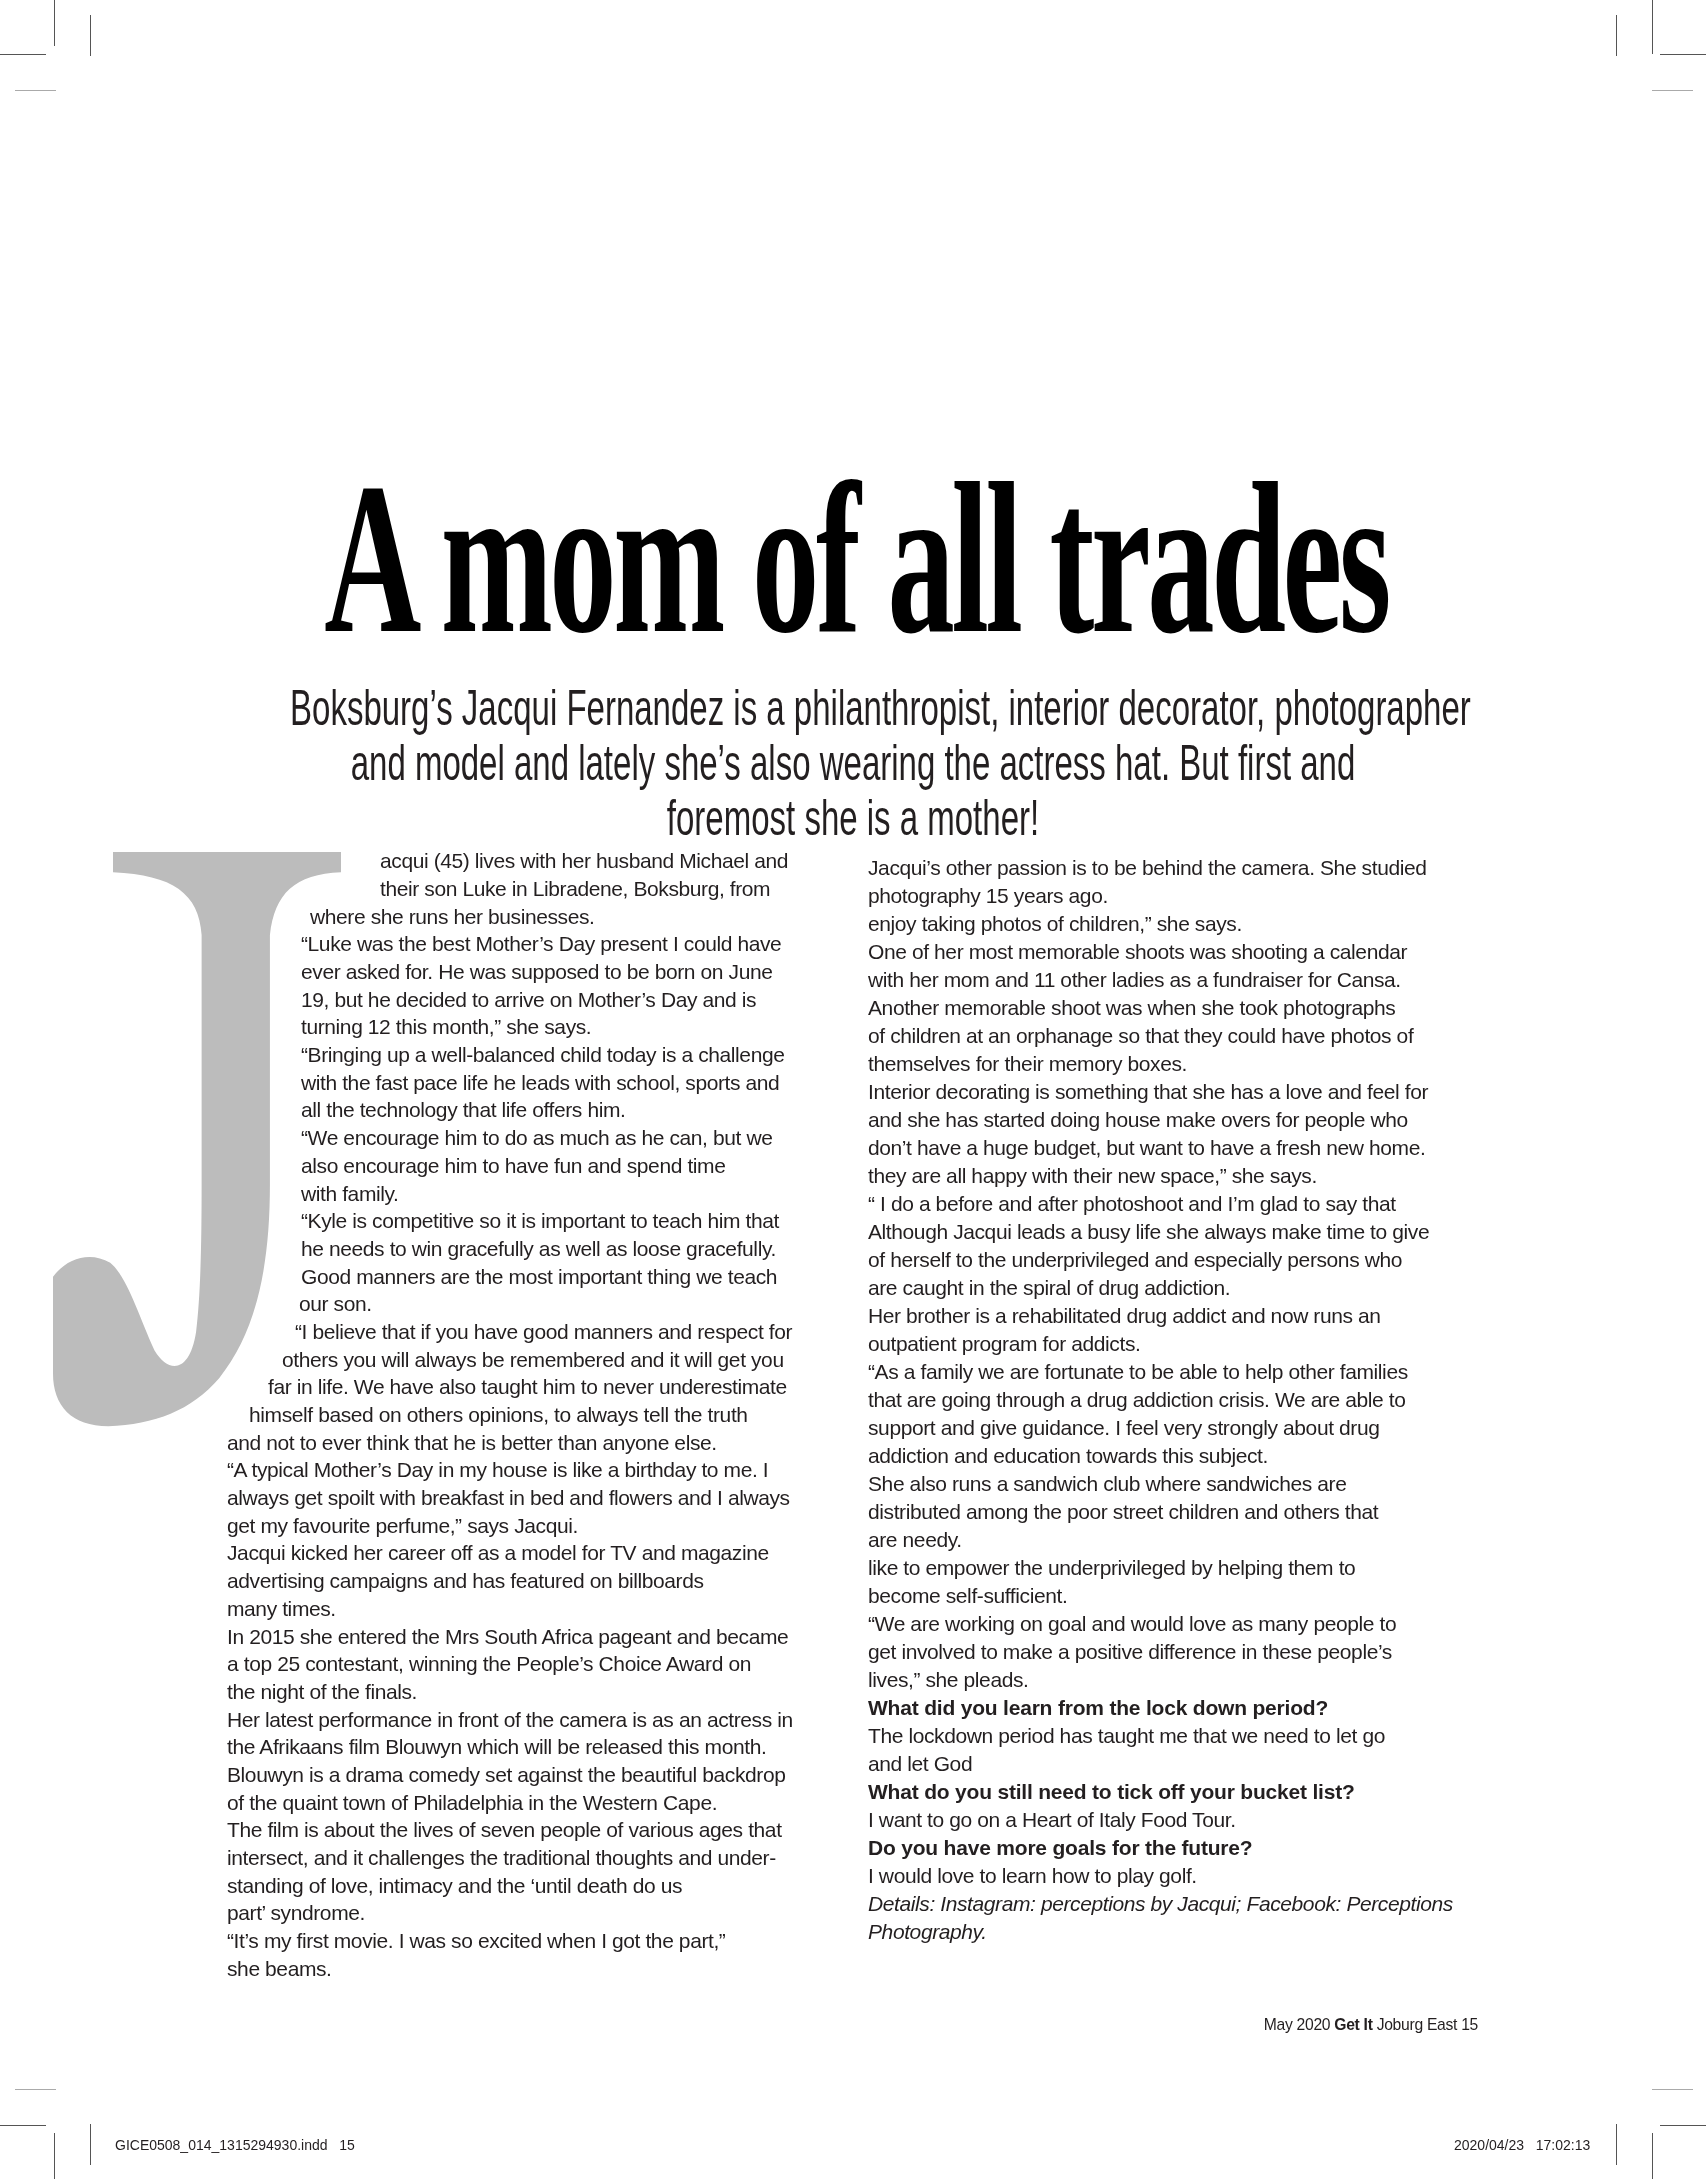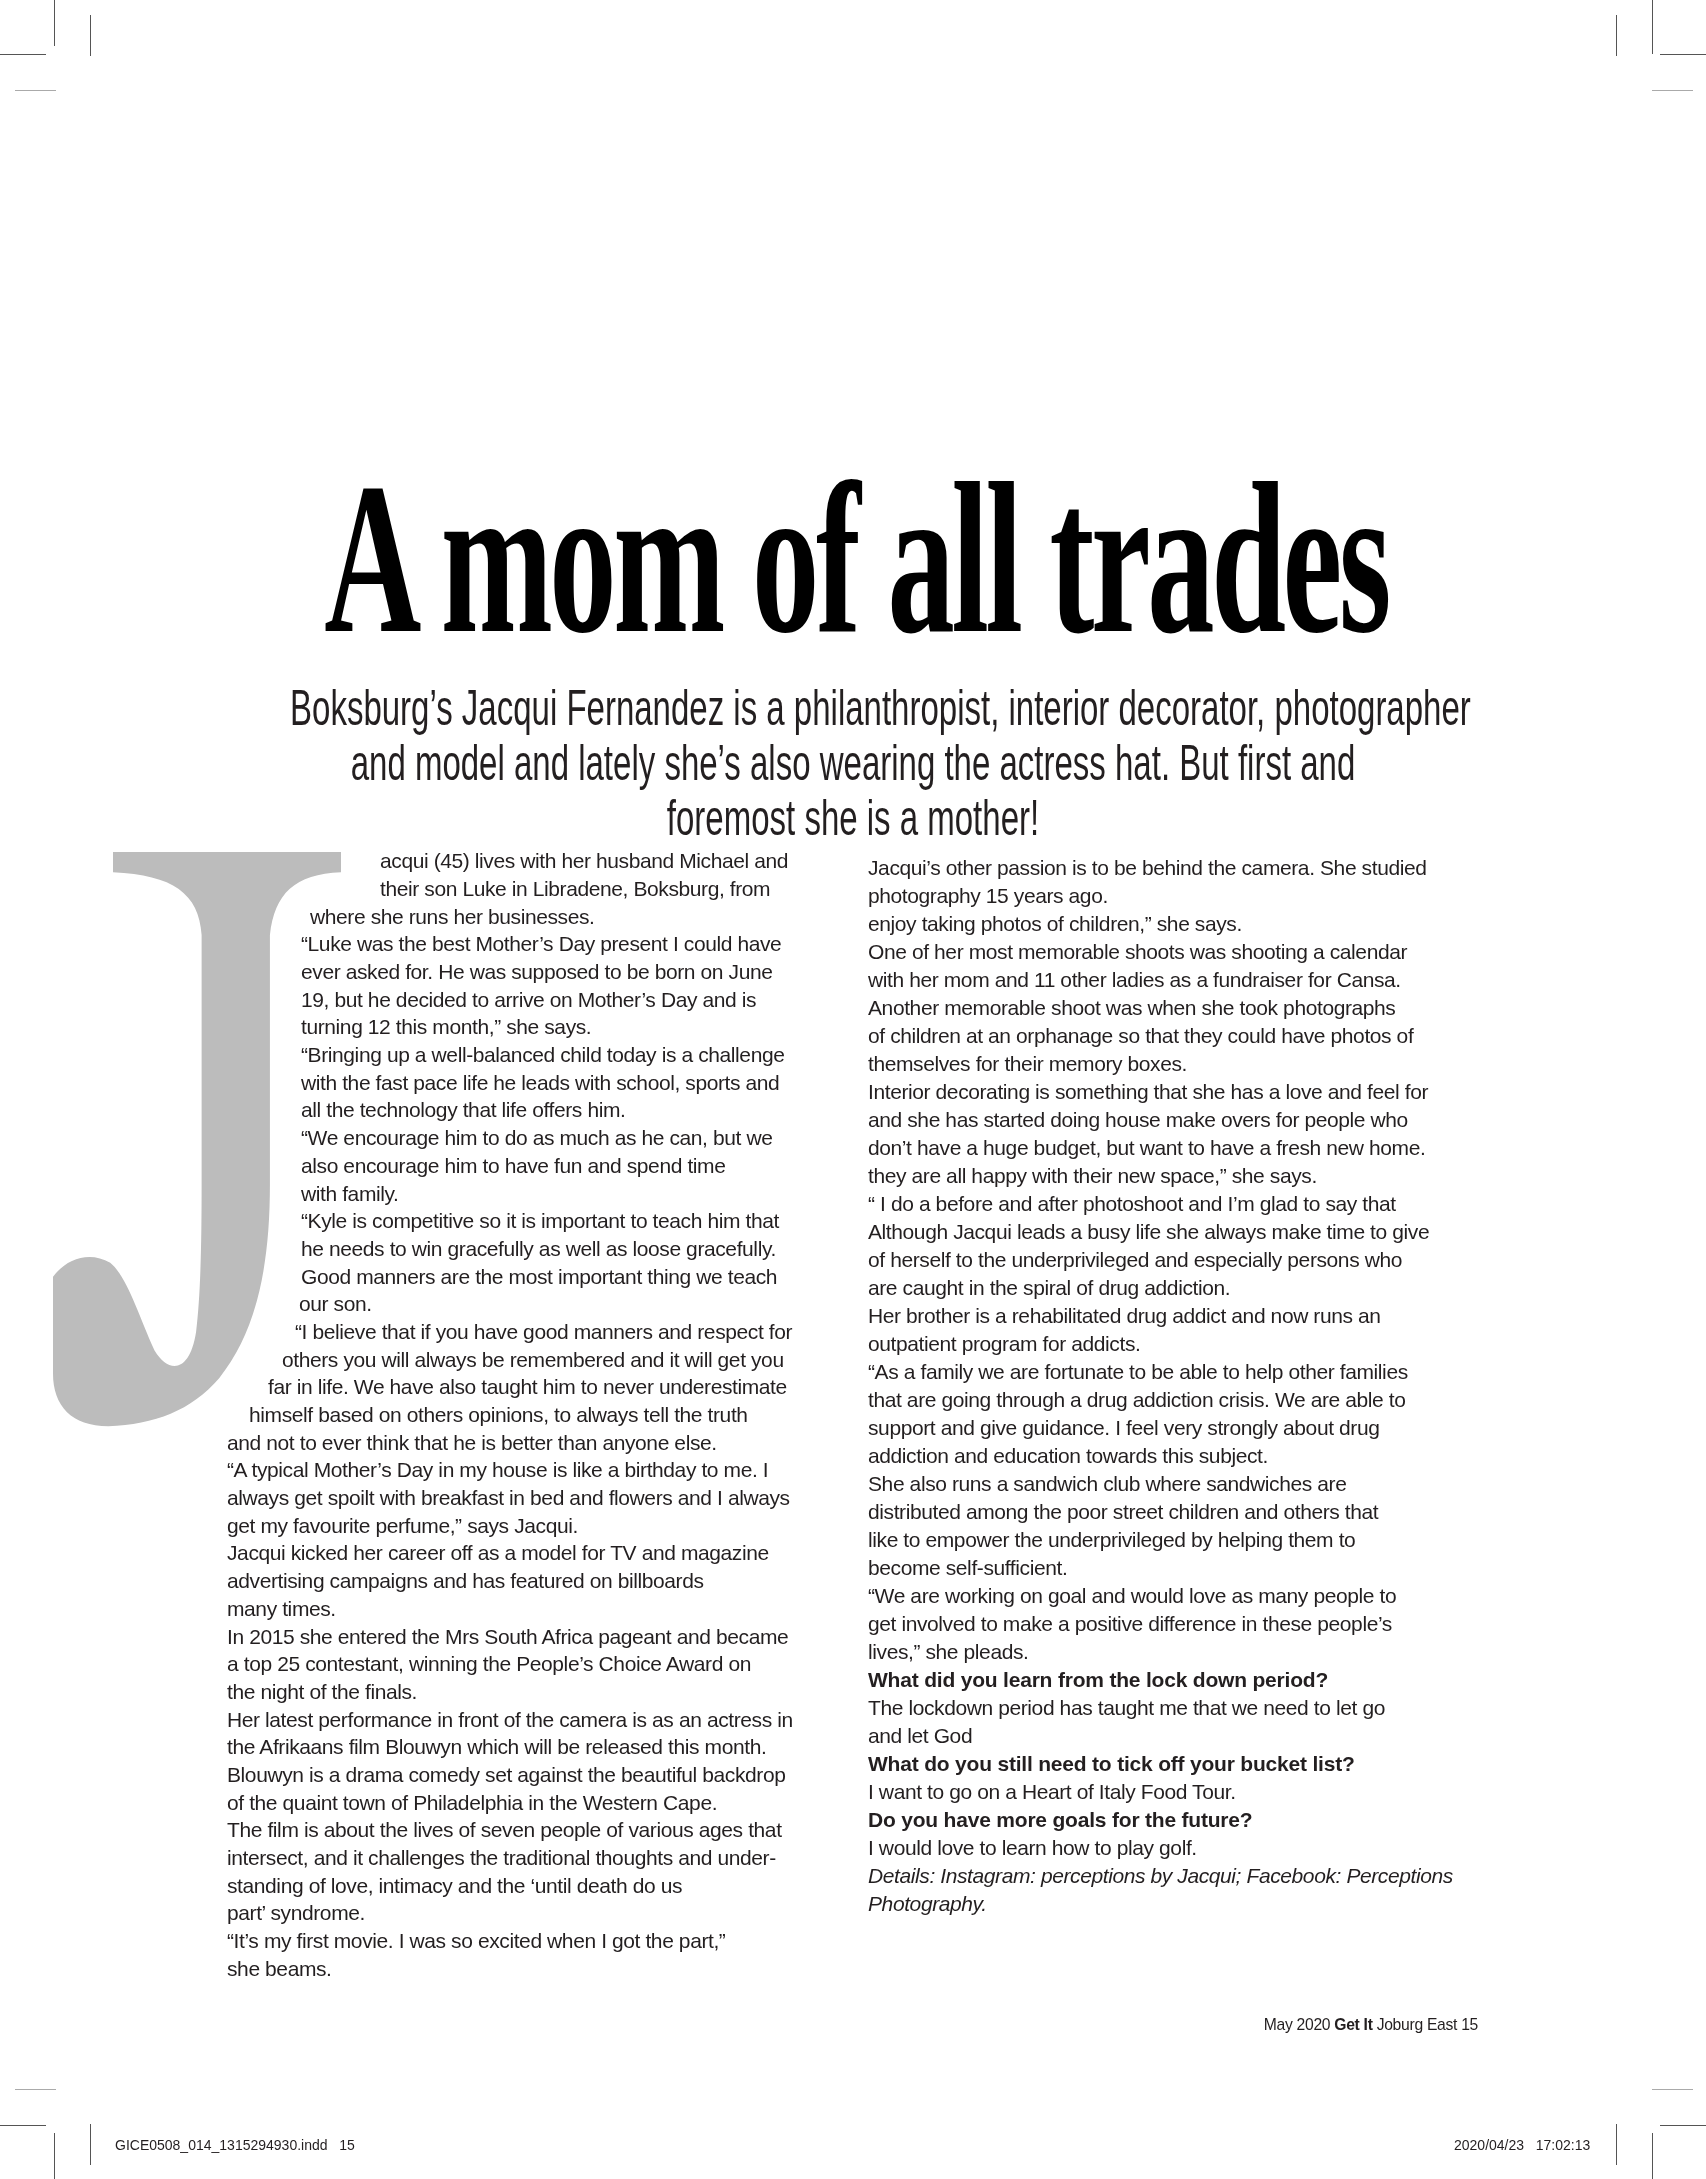--- a/index.html
+++ b/index.html
@@ -172,20 +172,21 @@
     <div style="white-space: nowrap; height: 28px;">of herself to the underprivileged and especially persons who</div>
     <div style="white-space: nowrap; height: 28px;">are caught in the spiral of drug addiction.</div>
     <div style="white-space: nowrap; height: 28px;">Her brother is a rehabilitated drug addict and now runs an</div>
     <div style="white-space: nowrap; height: 28px;">outpatient program for addicts.</div>
     <div style="white-space: nowrap; height: 28px;">“As a family we are fortunate to be able to help other families</div>
     <div style="white-space: nowrap; height: 28px;">that are going through a drug addiction crisis. We are able to</div>
     <div style="white-space: nowrap; height: 28px;">support and give guidance. I feel very strongly about drug</div>
     <div style="white-space: nowrap; height: 28px;">addiction and education towards this subject.</div>
     <div style="white-space: nowrap; height: 28px;">She also runs a sandwich club where sandwiches are</div>
     <div style="white-space: nowrap; height: 28px;">distributed among the poor street children and others that</div>
+    <div style="white-space: nowrap; height: 28px;">are needy.</div>
     <div style="white-space: nowrap; height: 28px;">like to empower the underprivileged by helping them to</div>
     <div style="white-space: nowrap; height: 28px;">become self-sufficient.</div>
     <div style="white-space: nowrap; height: 28px;">“We are working on goal and would love as many people to</div>
     <div style="white-space: nowrap; height: 28px;">get involved to make a positive difference in these people’s</div>
     <div style="white-space: nowrap; height: 28px;">lives,” she pleads.</div>
     <div class="bold" style="white-space: nowrap; height: 28px;">What did you learn from the lock down period?</div>
     <div style="white-space: nowrap; height: 28px;">The lockdown period has taught me that we need to let go</div>
     <div style="white-space: nowrap; height: 28px;">and let God</div>
     <div class="bold" style="white-space: nowrap; height: 28px;">What do you still need to tick off your bucket list?</div>
     <div style="white-space: nowrap; height: 28px;"> I want to go on a Heart of Italy Food Tour.</div>

